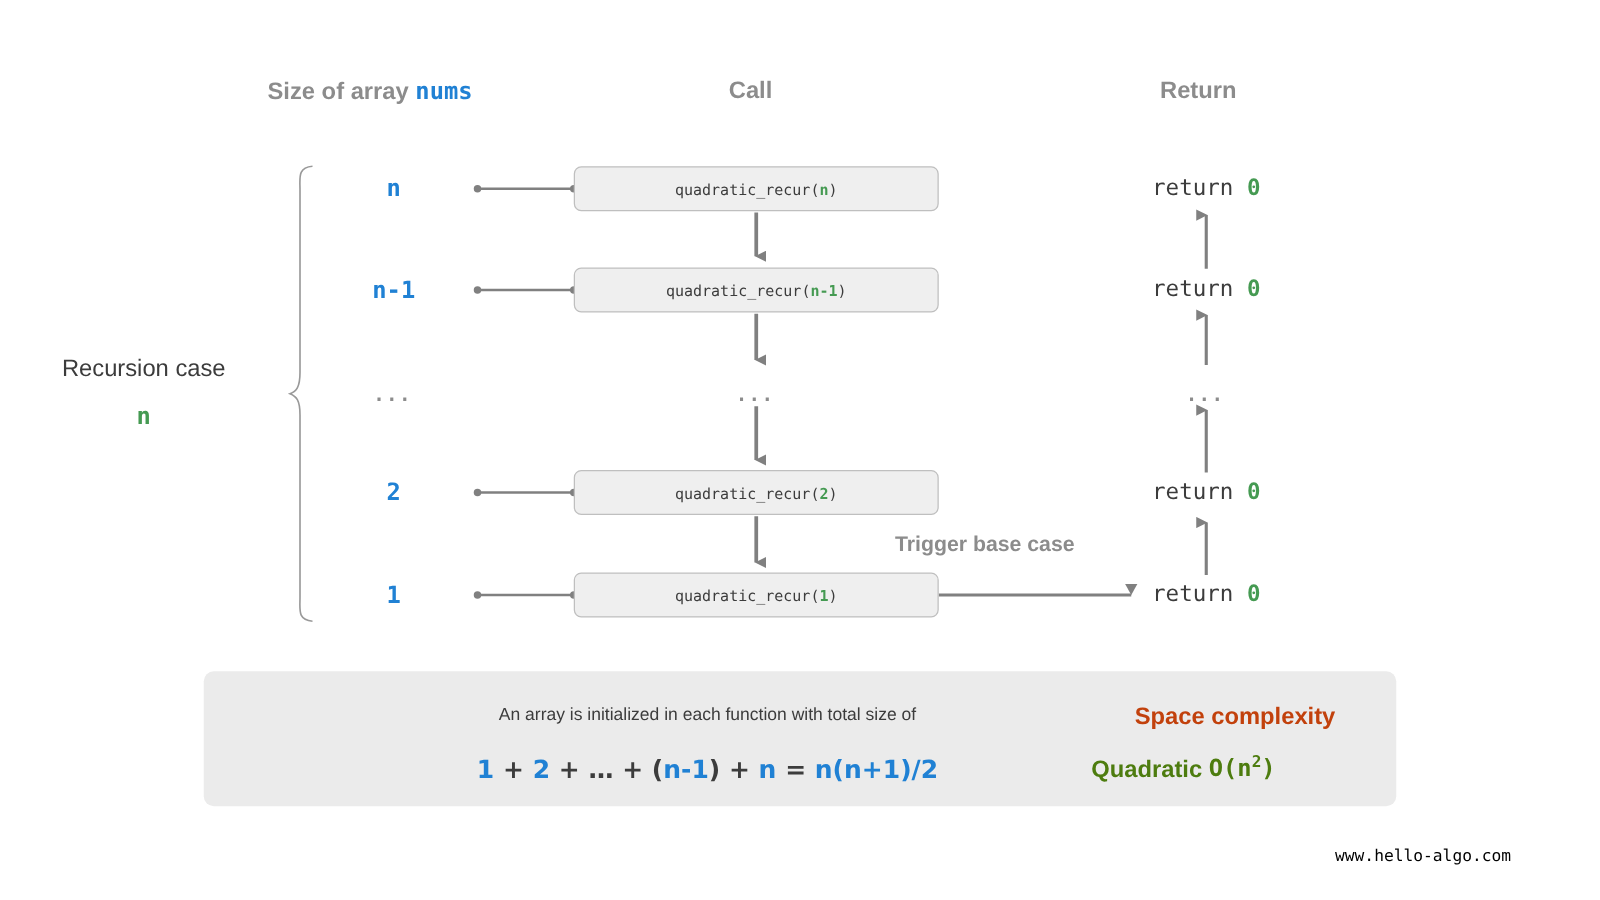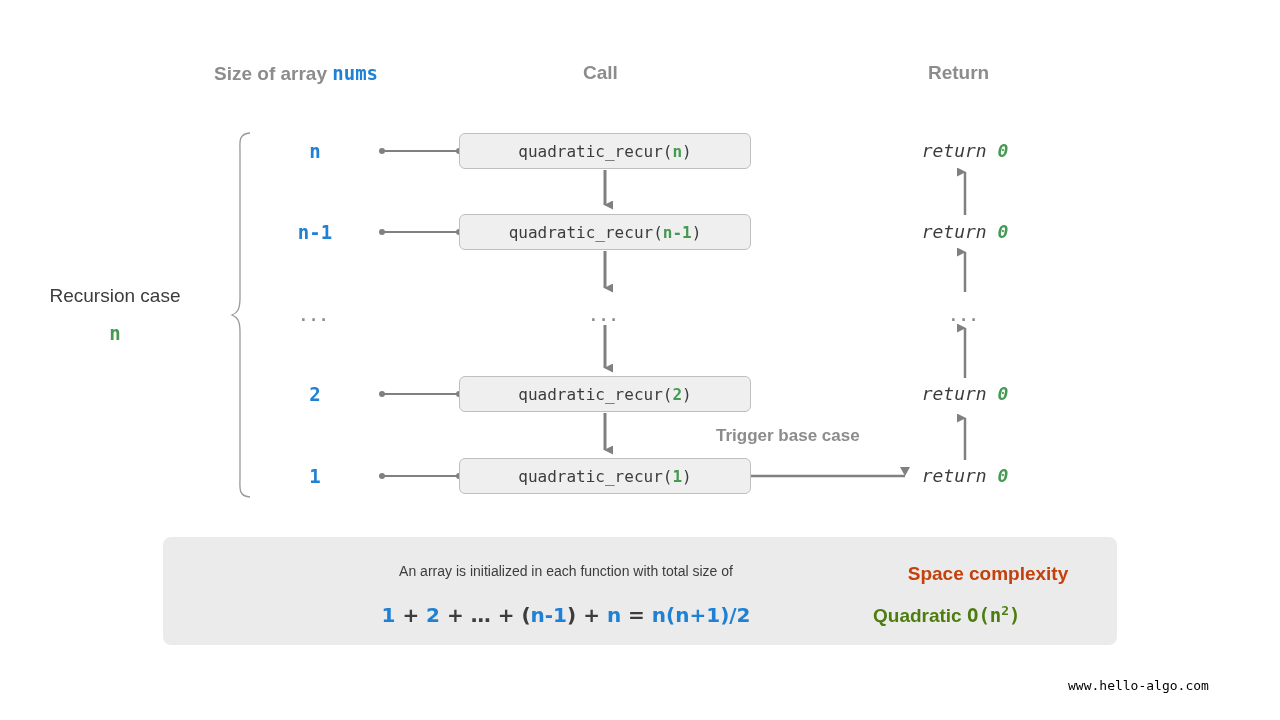--- a/index.html
+++ b/index.html
@@ -63,35 +63,34 @@
 
   
   .call-box {
     background: #efefef;
     border: 1px solid #bfbfbf;
     border-radius: 6px;
     height: 36px;
     line-height: 36px;
     text-align: center;
     font-family: "DejaVu Sans Mono", "Liberation Mono", monospace;
-    font-size: 16px;
+    font-size: 12px;
     color: #3c3c3c;
     white-space: nowrap;
     box-sizing: border-box;
   }
   .call-box .arg { color: #459a52; font-weight: bold; }
 
   
   .ret {
     font-family: "DejaVu Sans Mono", "Liberation Mono", monospace;
     font-size: 18px;
     color: #3c3c3c;
     white-space: nowrap;
     text-align: center;
-    font-style: italic;
   }
   .ret .val { color: #459a52; font-weight: bold; }
 
   
   .dots {
     color: #8c8c8c;
     font-size: 26px;
     letter-spacing: 3px;
     line-height: 1;
     text-align: center;

